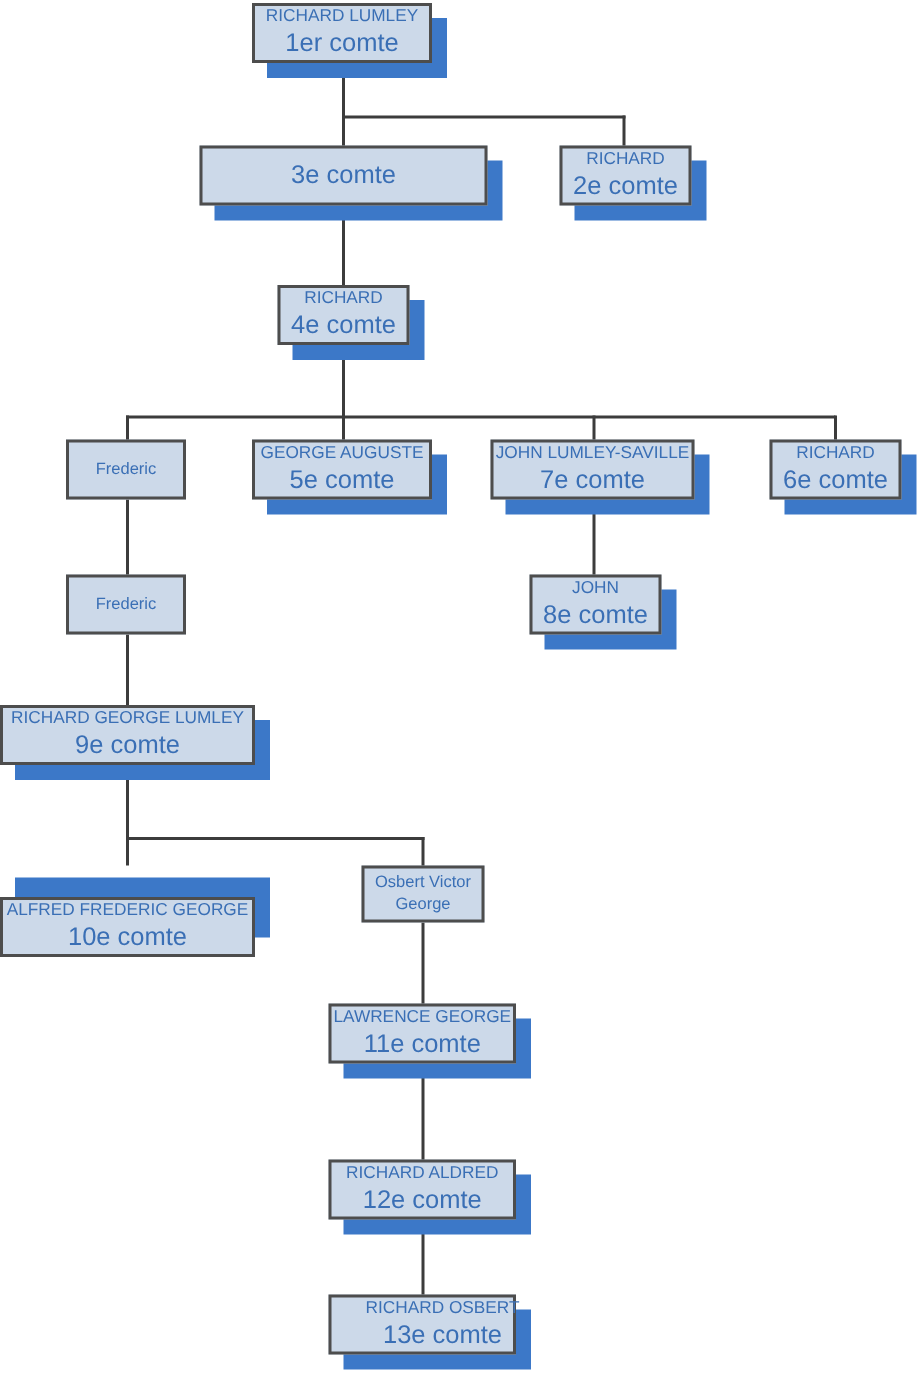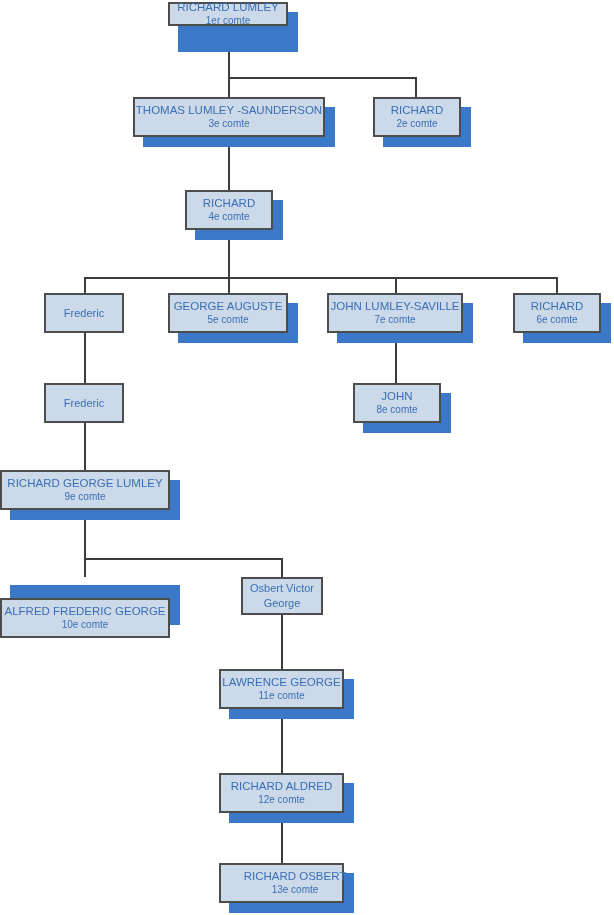--- a/index.html
+++ b/index.html
@@ -48,21 +48,21 @@
   .node .name {
     display: block;
     white-space: nowrap;
   }
   .node .rank {
     display: block;
     white-space: nowrap;
   }
   
   .node.caps .name { font-size: 11.5px; }
-  .node.caps .rank { font-size: 10px; }
+  .node.caps .rank { font-size: 17px; }
   
   .node.plain .name { font-size: 11px; }
   .node.plain .rank { font-size: 11px; }
   .node.plain { line-height: 1.35; }
 </style>
 </head>
 <body>
 
 <div id="canvas">
 
@@ -89,27 +89,26 @@
   <div class="line h" style="left:84px; top:558px; width:199px;"></div>
   <div class="line v" style="left:84px; top:558px; height:19px;"></div>
   <div class="line v" style="left:281px; top:558px; height:21px;"></div>
 
   <div class="line v" style="left:281px; top:615px; height:56px;"></div>
   <div class="line v" style="left:281px; top:709px; height:66px;"></div>
   <div class="line v" style="left:281px; top:813px; height:52px;"></div>
 
   <div id="nodes-root">
       <div class="shadow" style="left: 178px; top: 12px; width: 120px; height: 40px;"></div>
-      <div class="node caps" style="left: 168px; top: 2px; width: 120px; height: 24px;">
+      <div class="node caps" style="left: 168px; top: 2px; width: 120px; height: 40px;">
         <span class="name">RICHARD LUMLEY</span>
         <span class="rank">1er comte</span>
       </div>
       <div class="shadow" style="left: 143px; top: 107px; width: 192px; height: 40px;"></div>
       <div class="node caps" style="left: 133px; top: 97px; width: 192px; height: 40px;">
-        <span class="name">THOMAS LUMLEY -SAUNDERSON</span>
         <span class="rank">3e comte</span>
       </div>
       <div class="shadow" style="left: 383px; top: 107px; width: 88px; height: 40px;"></div>
       <div class="node caps" style="left: 373px; top: 97px; width: 88px; height: 40px;">
         <span class="name">RICHARD</span>
         <span class="rank">2e comte</span>
       </div>
       <div class="shadow" style="left: 195px; top: 200px; width: 88px; height: 40px;"></div>
       <div class="node caps" style="left: 185px; top: 190px; width: 88px; height: 40px;">
         <span class="name">RICHARD</span>

